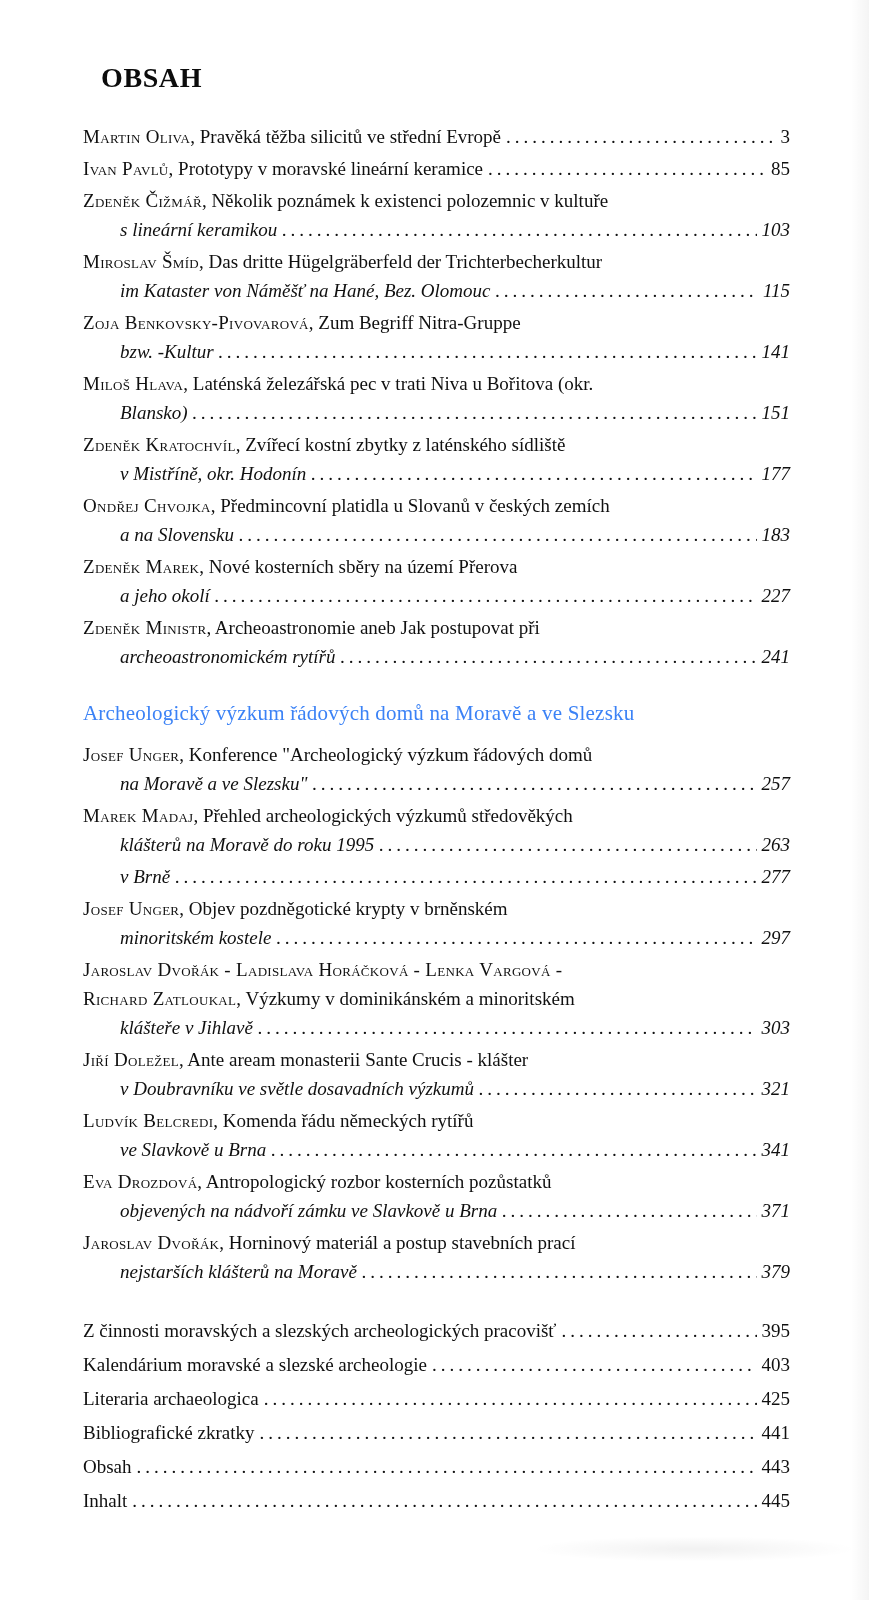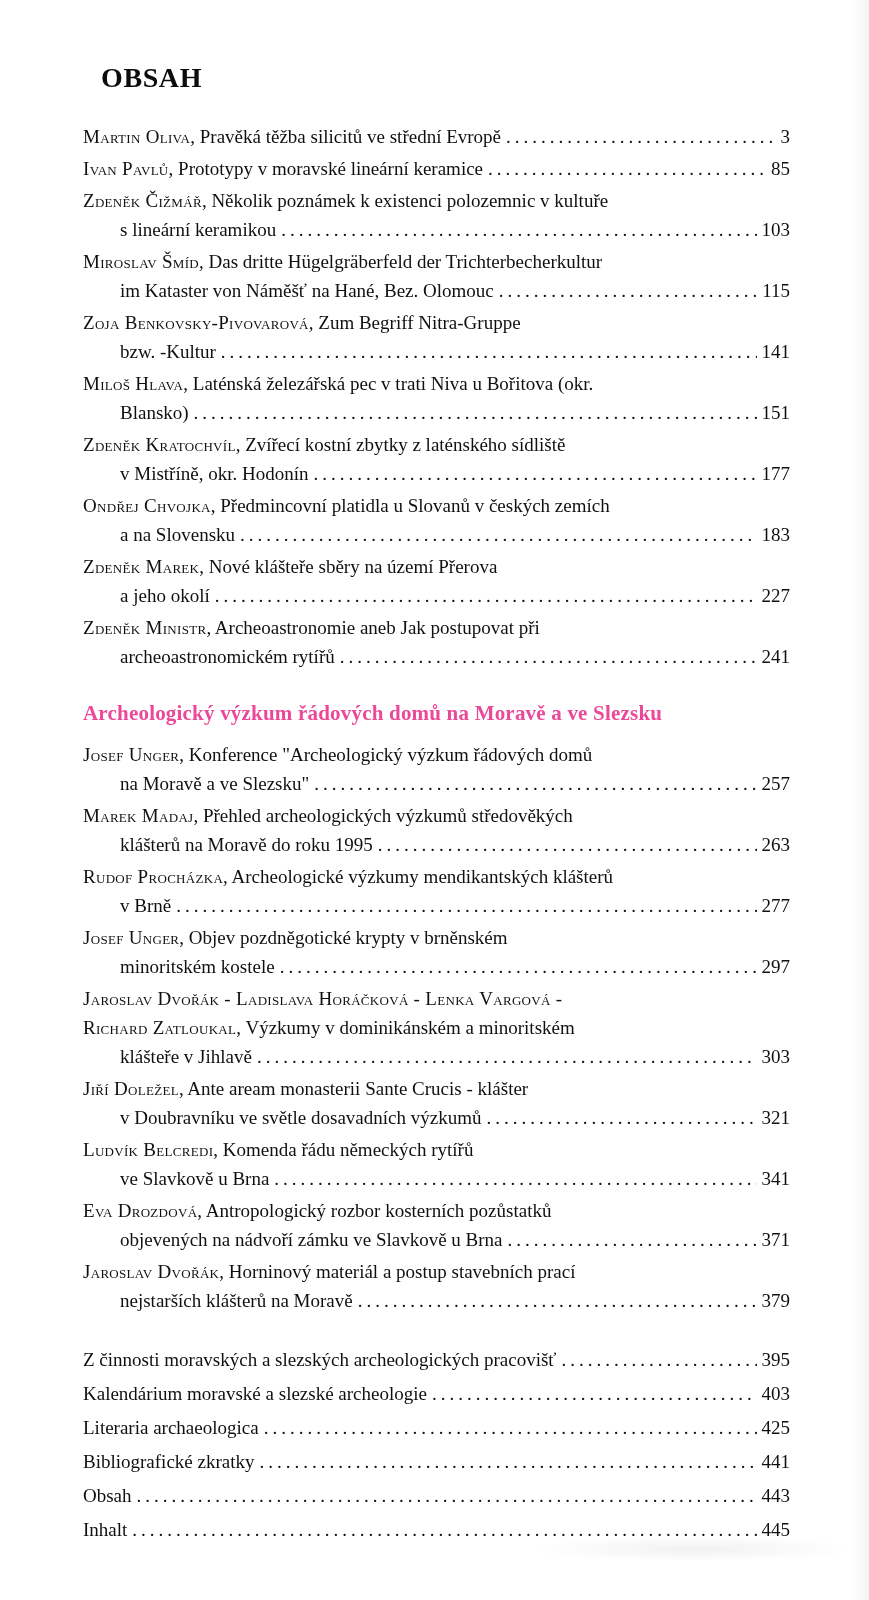--- a/index.html
+++ b/index.html
@@ -24,30 +24,30 @@
   .page-inner {
     position: absolute; left: 83px; top: 62px; width: 707px;
   }
   h1.doc-title {
     font-size: 28px; font-weight: bold; letter-spacing: 0.6px;
     margin: 0 0 28px 18px; color: #0c0c0c;
   }
   .toc-group { margin: 0; }
   .toc-group.g-last { margin-top: 30px; }
   h2.group-heading {
-    font-size: 21px; font-weight: bold; color: #ec4899;
+    font-size: 21px; font-weight: normal; color: #3b82f6;
     margin: 28px 0 12px 0; line-height: 29px; letter-spacing: 0.2px;
   }
   .entry { margin-bottom: 3px; }
   .g-last .entry { margin-bottom: 5px; }
   .line {
     display: flex; align-items: flex-end;
     font-size: 19px; line-height: 29px; white-space: nowrap;
   }
-  .line.indent { padding-left: 37px; }
+  .line.indent { padding-left: 37px; font-style: italic; }
   .line-text { flex: 0 0 auto; }
   .sc { font-variant: small-caps; letter-spacing: 0.3px; }
   .dots {
     flex: 1 1 auto; overflow: hidden; min-width: 14px;
     margin: 0 5px 0 5px; height: 29px;
   }
   .dots::after {
     content: "....................................................................................................................................................................";
     letter-spacing: 4px; color: #131313;
   }
@@ -132,21 +132,21 @@
           <span class="line-text"><span class="sc">Ondřej Chvojka</span><span class="t">, Předmincovní platidla u Slovanů v českých zemích</span></span>
         </div>
         <div class="line indent">
           <span class="line-text"><span class="t">a na Slovensku</span></span>
           <span class="dots"></span>
           <span class="pg">183</span>
         </div>
       </div>
       <div class="entry">
         <div class="line">
-          <span class="line-text"><span class="sc">Zdeněk Marek</span><span class="t">, Nové klášteře sběry na území Přerova</span></span>
+          <span class="line-text"><span class="sc">Zdeněk Marek</span><span class="t">, Nové kosterních sběry na území Přerova</span></span>
         </div>
         <div class="line indent">
           <span class="line-text"><span class="t">a jeho okolí</span></span>
           <span class="dots"></span>
           <span class="pg">227</span>
         </div>
       </div>
       <div class="entry">
         <div class="line">
           <span class="line-text"><span class="sc">Zdeněk Ministr</span><span class="t">, Archeoastronomie aneb Jak postupovat při</span></span>
@@ -174,23 +174,20 @@
         <div class="line">
           <span class="line-text"><span class="sc">Marek Madaj</span><span class="t">, Přehled archeologických výzkumů středověkých</span></span>
         </div>
         <div class="line indent">
           <span class="line-text"><span class="t">klášterů na Moravě do roku 1995</span></span>
           <span class="dots"></span>
           <span class="pg">263</span>
         </div>
       </div>
       <div class="entry">
-        <div class="line">
-          <span class="line-text"><span class="sc">Rudof Procházka</span><span class="t">, Archeologické výzkumy mendikantských klášterů</span></span>
-        </div>
         <div class="line indent">
           <span class="line-text"><span class="t">v Brně</span></span>
           <span class="dots"></span>
           <span class="pg">277</span>
         </div>
       </div>
       <div class="entry">
         <div class="line">
           <span class="line-text"><span class="sc">Josef Unger</span><span class="t">, Objev pozdněgotické krypty v brněnském</span></span>
         </div>

